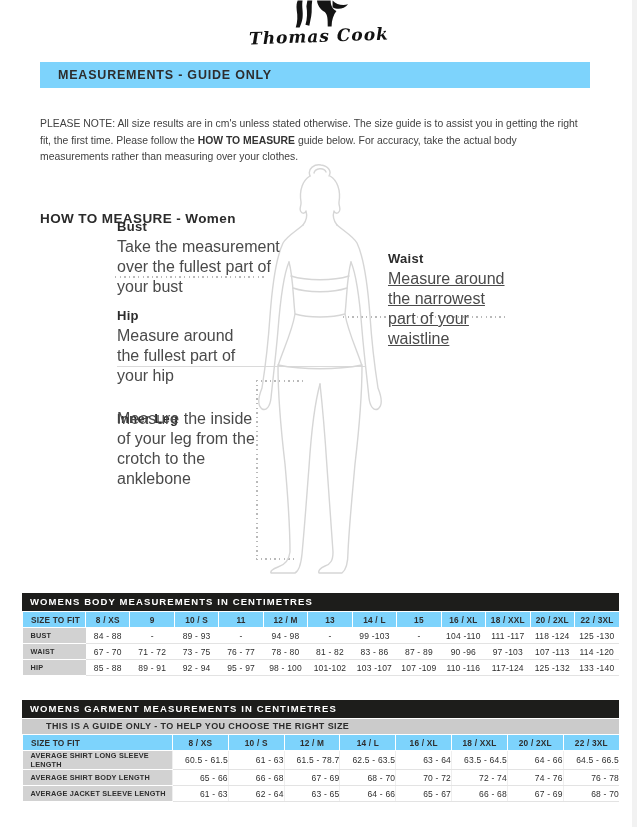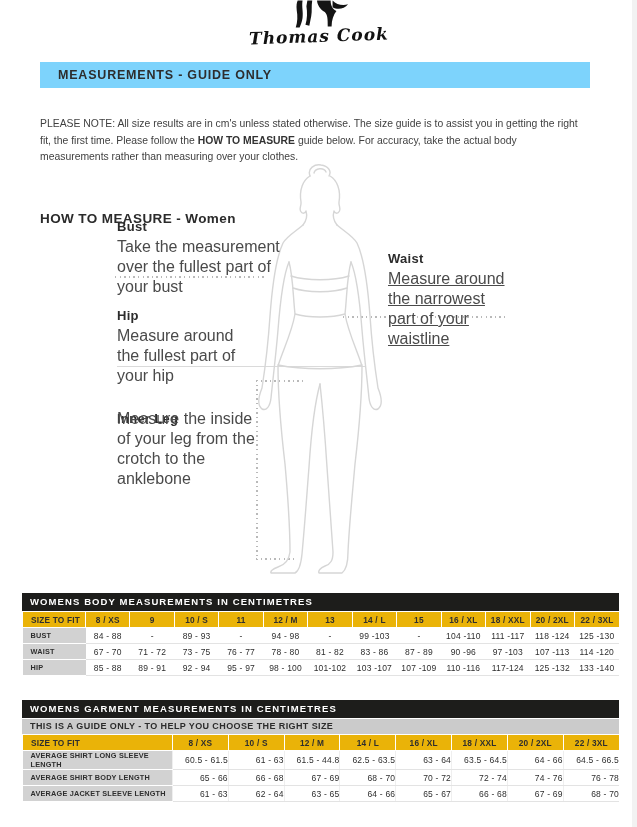--- a/index.html
+++ b/index.html
@@ -28,27 +28,27 @@
   .m-desc{font-size:16px;line-height:20px;color:#4a4a4a;}
   
   .dot-h{height:2px;background:repeating-linear-gradient(90deg,#b9b9b9 0 1.4px,transparent 1.4px 4.6px);}
   .dot-v{width:2px;background:repeating-linear-gradient(180deg,#b9b9b9 0 1.4px,transparent 1.4px 4.6px);}
   .solid-h{height:1px;background:#dadada;}
   
   .tbl{left:22px;width:597px;}
   .blackbar{background:#1d1d1b;color:#fff;font-weight:bold;font-size:9.5px;
             letter-spacing:1.1px;line-height:18px;height:18px;padding-left:8px;}
   .graybar{background:#cbcbcb;color:#2c2c2c;font-weight:bold;font-size:9px;
-           letter-spacing:0.4px;line-height:15px;height:15px;padding-left:8px;margin-top:1px;}
+           letter-spacing:0.4px;line-height:15px;height:15px;padding-left:24px;margin-top:1px;}
   table.sizetable{border-collapse:collapse;table-layout:fixed;width:100%;
                   font-size:8.5px;color:#2e2e2e;margin-top:1px;}
   table.sizetable td{height:15px;text-align:center;vertical-align:middle;padding:0;letter-spacing:0.2px;}
   td.lab{background:#d2d2d2;text-align:left !important;padding-left:8px !important;
          font-weight:bold;border-bottom:1px solid #fff;font-size:7.3px;letter-spacing:0.3px;}
-  tr.hdr td{background:#eab308;font-weight:bold;border-bottom:1px solid #fff;
+  tr.hdr td{background:#7dd3fc;font-weight:bold;border-bottom:1px solid #fff;
             border-left:1px solid #fff;font-size:8.3px;}
   td.val{background:#fff;border-bottom:1px solid #e3e3e3;}
   #garment-table td.val{border-left:1px solid #efefef;text-align:right;}
   
   #figure-svg{left:225px;top:164px;}
 </style>
 </head>
 <body>
 
 <div id="page">
@@ -210,21 +210,21 @@
         <td>14 / L</td>
         <td>16 / XL</td>
         <td>18 / XXL</td>
         <td>20 / 2XL</td>
         <td>22 / 3XL</td>
       </tr>
       <tr>
         <td class="lab">AVERAGE SHIRT LONG SLEEVE LENGTH</td>
         <td class="val">60.5 - 61.5</td>
         <td class="val">61 - 63</td>
-        <td class="val">61.5 - 44.8</td>
+        <td class="val">61.5 - 78.7</td>
         <td class="val">62.5 - 63.5</td>
         <td class="val">63 - 64</td>
         <td class="val">63.5 - 64.5</td>
         <td class="val">64 - 66</td>
         <td class="val">64.5 - 66.5</td>
       </tr>
       <tr>
         <td class="lab">AVERAGE SHIRT BODY LENGTH</td>
         <td class="val">65 - 66</td>
         <td class="val">66 - 68</td>

